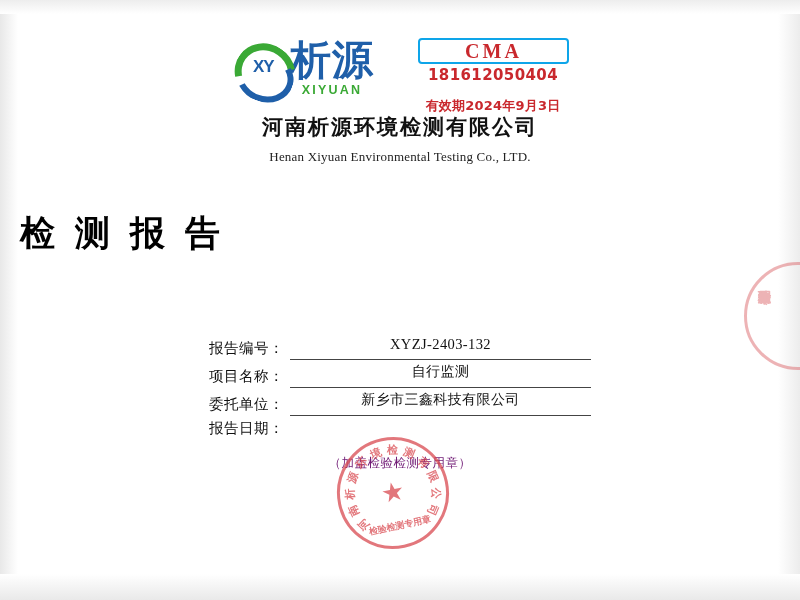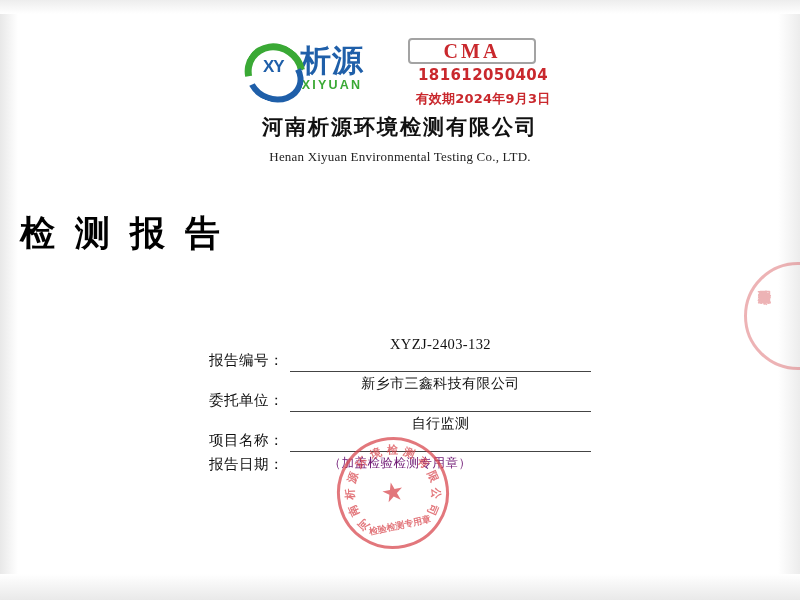--- a/index.html
+++ b/index.html
@@ -98,21 +98,21 @@
     letter-spacing: -1px;
   }
   .logo-words {
     display: flex;
     flex-direction: column;
     line-height: 1;
     padding-top: 3px;
   }
   .logo-cn {
     font-family: "DejaVu Sans", sans-serif;
-    font-size: 31px;
+    font-size: 41px;
     font-weight: bold;
     color: #1f5fa9;
     letter-spacing: 1px;
   }
   .logo-en {
     font-family: "Liberation Sans", sans-serif;
     font-size: 12.5px;
     font-weight: bold;
     color: #3aa935;
     letter-spacing: 2.2px;
@@ -123,23 +123,23 @@
   .logo-cma {
     position: relative;
     width: 150px;
     height: 62px;
     color: #c9282d;
     font-family: "DejaVu Sans", sans-serif;
     text-align: center;
   }
   .cma-box {
     position: relative;
-    width: 128px;
+    width: 151px;
     height: 26px;
-    border: 2px solid #a3a3a3;
+    border: 2px solid #0ea5e9;
     border-radius: 4px;
     box-sizing: border-box;
     display: flex;
     align-items: center;
     justify-content: center;
   }
   .cma-letters {
     font-family: "Liberation Serif", serif;
     font-size: 20px;
     font-weight: bold;
@@ -151,21 +151,21 @@
     font-family: "DejaVu Sans", sans-serif;
     font-size: 15px;
     font-weight: bold;
     letter-spacing: 0.4px;
     margin-top: 2px;
   }
   .cma-valid {
     font-family: "DejaVu Sans", sans-serif;
     font-size: 13px;
     font-weight: bold;
-    margin-top: 6px;
+    margin-top: 13px;
     letter-spacing: 0.2px;
   }
 
   
   .company {
     position: absolute;
     top: 113px;
     width: 800px;
     text-align: center;
   }
@@ -221,21 +221,21 @@
     letter-spacing: 0.5px;
     padding-bottom: 2px;
   }
   .field-value {
     flex: 1;
     border-bottom: 1px solid #444444;
     text-align: center;
     font-family: "DejaVu Sans", sans-serif;
     font-size: 14px;
     color: #111111;
-    padding-bottom: 18px;
+    padding-bottom: 6px;
     margin-left: 6px;
     letter-spacing: 0.4px;
   }
   .field-value.mono {
     font-family: "Liberation Serif", serif;
     font-size: 14.5px;
   }
 
   .seal-note {
     position: absolute;
@@ -371,27 +371,27 @@
   <div class="report-title">检测报告</div>
 
   <div class="fields">
 
     <div class="field-row">
       <div class="field-label">报告编号：</div>
       <div class="field-value mono">XYZJ-2403-132</div>
     </div>
 
     <div class="field-row">
+      <div class="field-label">项目名称：</div>
+      <div class="field-value">自行监测</div>
+    </div>
+
+    <div class="field-row">
       <div class="field-label">委托单位：</div>
       <div class="field-value">新乡市三鑫科技有限公司</div>
-    </div>
-
-    <div class="field-row">
-      <div class="field-label">项目名称：</div>
-      <div class="field-value">自行监测</div>
     </div>
 
     <div class="field-row">
       <div class="field-label">报告日期：</div>
     </div>
 
   </div>
 
   <div class="seal-note">（加盖检验检测专用章）</div>
 

